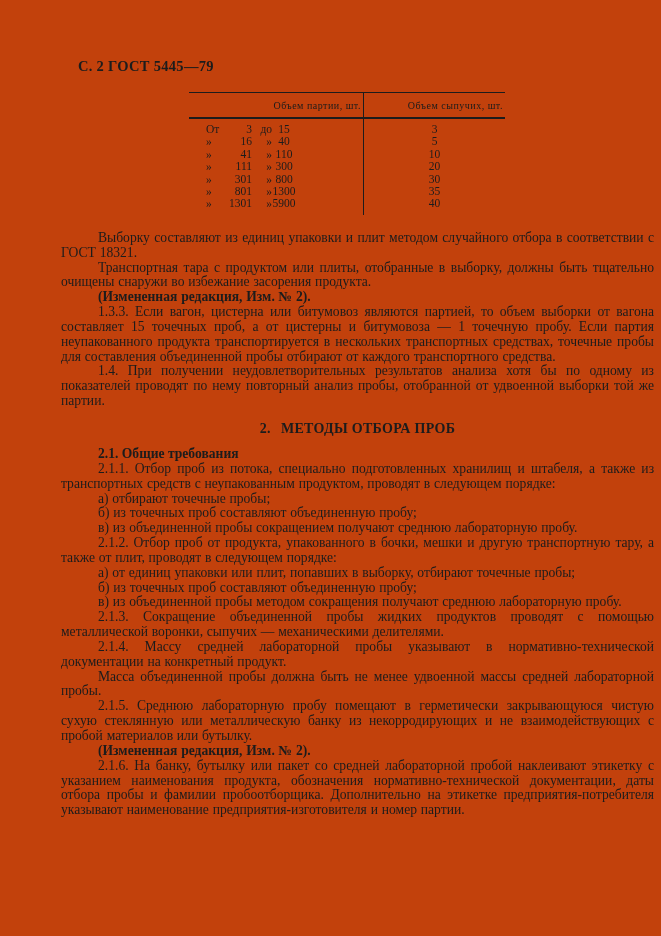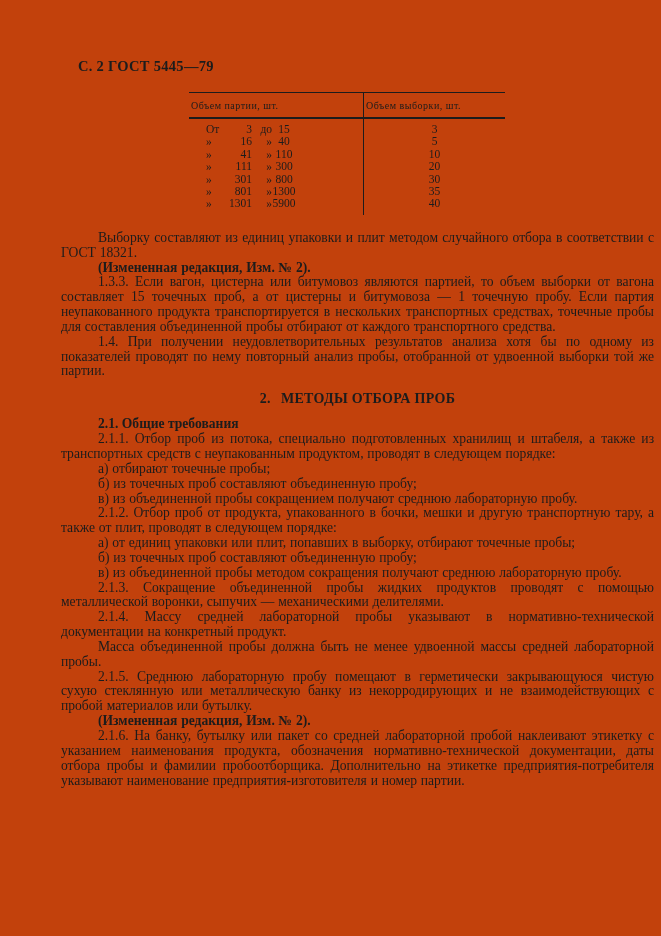--- a/index.html
+++ b/index.html
@@ -11,21 +11,21 @@
   .running-header {
     position:absolute; left:78px; top:58px;
     font-weight:bold; font-size:14.5px; letter-spacing:.3px; white-space:nowrap;
   }
   .content { position:absolute; left:61px; top:92px; width:593px; }
 
   
   .gtable { width:316px; margin-left:128px; }
   .gtable .head { display:flex; border-top:1.5px solid #1c1c1c; border-bottom:2.5px solid #1c1c1c; }
   .gtable .head .hc {
-    font-size:10px; letter-spacing:.5px; text-align:left; padding:7px 2px 6px 2px;
+    font-size:10px; letter-spacing:.5px; text-align:right; padding:7px 2px 6px 2px;
   }
   .gtable .hc.c1 { width:175px; border-right:1.3px solid #1c1c1c; box-sizing:border-box; }
   .gtable .hc.c2 { width:141px; box-sizing:border-box; }
   .gtable .bodyrows { display:flex; }
   .gtable .bc { font-size:11.5px; line-height:12.4px; padding-top:4px; padding-bottom:5px; box-sizing:border-box; }
   .gtable .bc.c1 { width:175px; border-right:1.3px solid #1c1c1c; padding-left:17px; }
   .gtable .bc.c2 { width:141px; text-align:center; }
   .t-label { display:inline-block; width:20px; }
   .t-from  { display:inline-block; width:26px; text-align:right; }
   .t-mid   { display:inline-block; width:20px; text-align:right; }
@@ -53,21 +53,21 @@
 
 <div class="page">
 
   <div class="running-header">С. 2 ГОСТ 5445—79</div>
 
   <div class="content">
 
     <div class="gtable">
       <div class="head">
         <div class="hc c1">Объем партии, шт.</div>
-        <div class="hc c2">Объем выборки, шт.</div>
+        <div class="hc c2">Объем сыпучих, шт.</div>
       </div>
       <div class="bodyrows">
         <div class="bc c1">
           <div><span class="t-label">От</span><span class="t-from">3</span><span class="t-mid">до</span><span class="t-to">15</span></div>
           <div><span class="t-label">»</span><span class="t-from">16</span><span class="t-mid">»</span><span class="t-to">40</span></div>
           <div><span class="t-label">»</span><span class="t-from">41</span><span class="t-mid">»</span><span class="t-to">110</span></div>
           <div><span class="t-label">»</span><span class="t-from">111</span><span class="t-mid">»</span><span class="t-to">300</span></div>
           <div><span class="t-label">»</span><span class="t-from">301</span><span class="t-mid">»</span><span class="t-to">800</span></div>
           <div><span class="t-label">»</span><span class="t-from">801</span><span class="t-mid">»</span><span class="t-to">1300</span></div>
           <div><span class="t-label">»</span><span class="t-from">1301</span><span class="t-mid">»</span><span class="t-to">5900</span></div>
@@ -79,20 +79,21 @@
           <div>20</div>
           <div>30</div>
           <div>35</div>
           <div>40</div>
         </div>
       </div>
     </div>
 
     <div class="paras">
       <p>Выборку составляют из единиц упаковки и плит методом случайного отбора в соответствии с ГОСТ 18321.</p>
+      <p>Транспортная тара с продуктом или плиты, отобранные в выборку, должны быть тщательно очищены снаружи во избежание засорения продукта.</p>
       <p class="b">(Измененная редакция, Изм. № 2).</p>
       <p>1.3.3. Если вагон, цистерна или битумовоз являются партией, то объем выборки от вагона составляет 15 точечных проб, а от цистерны и битумовоза — 1 точечную пробу. Если партия неупакованного продукта транспортируется в нескольких транспортных средствах, точечные пробы для составления объединенной пробы отбирают от каждого транспортного средства.</p>
       <p>1.4. При получении неудовлетворительных результатов анализа хотя бы по одному из показателей проводят по нему повторный анализ пробы, отобранной от удвоенной выборки той же партии.</p>
     </div>
 
     <div class="sec-heading">
       <span class="num">2.</span><span>МЕТОДЫ ОТБОРА ПРОБ</span>
     </div>
     <p class="sub-heading">2.1. Общие требования</p>
 

